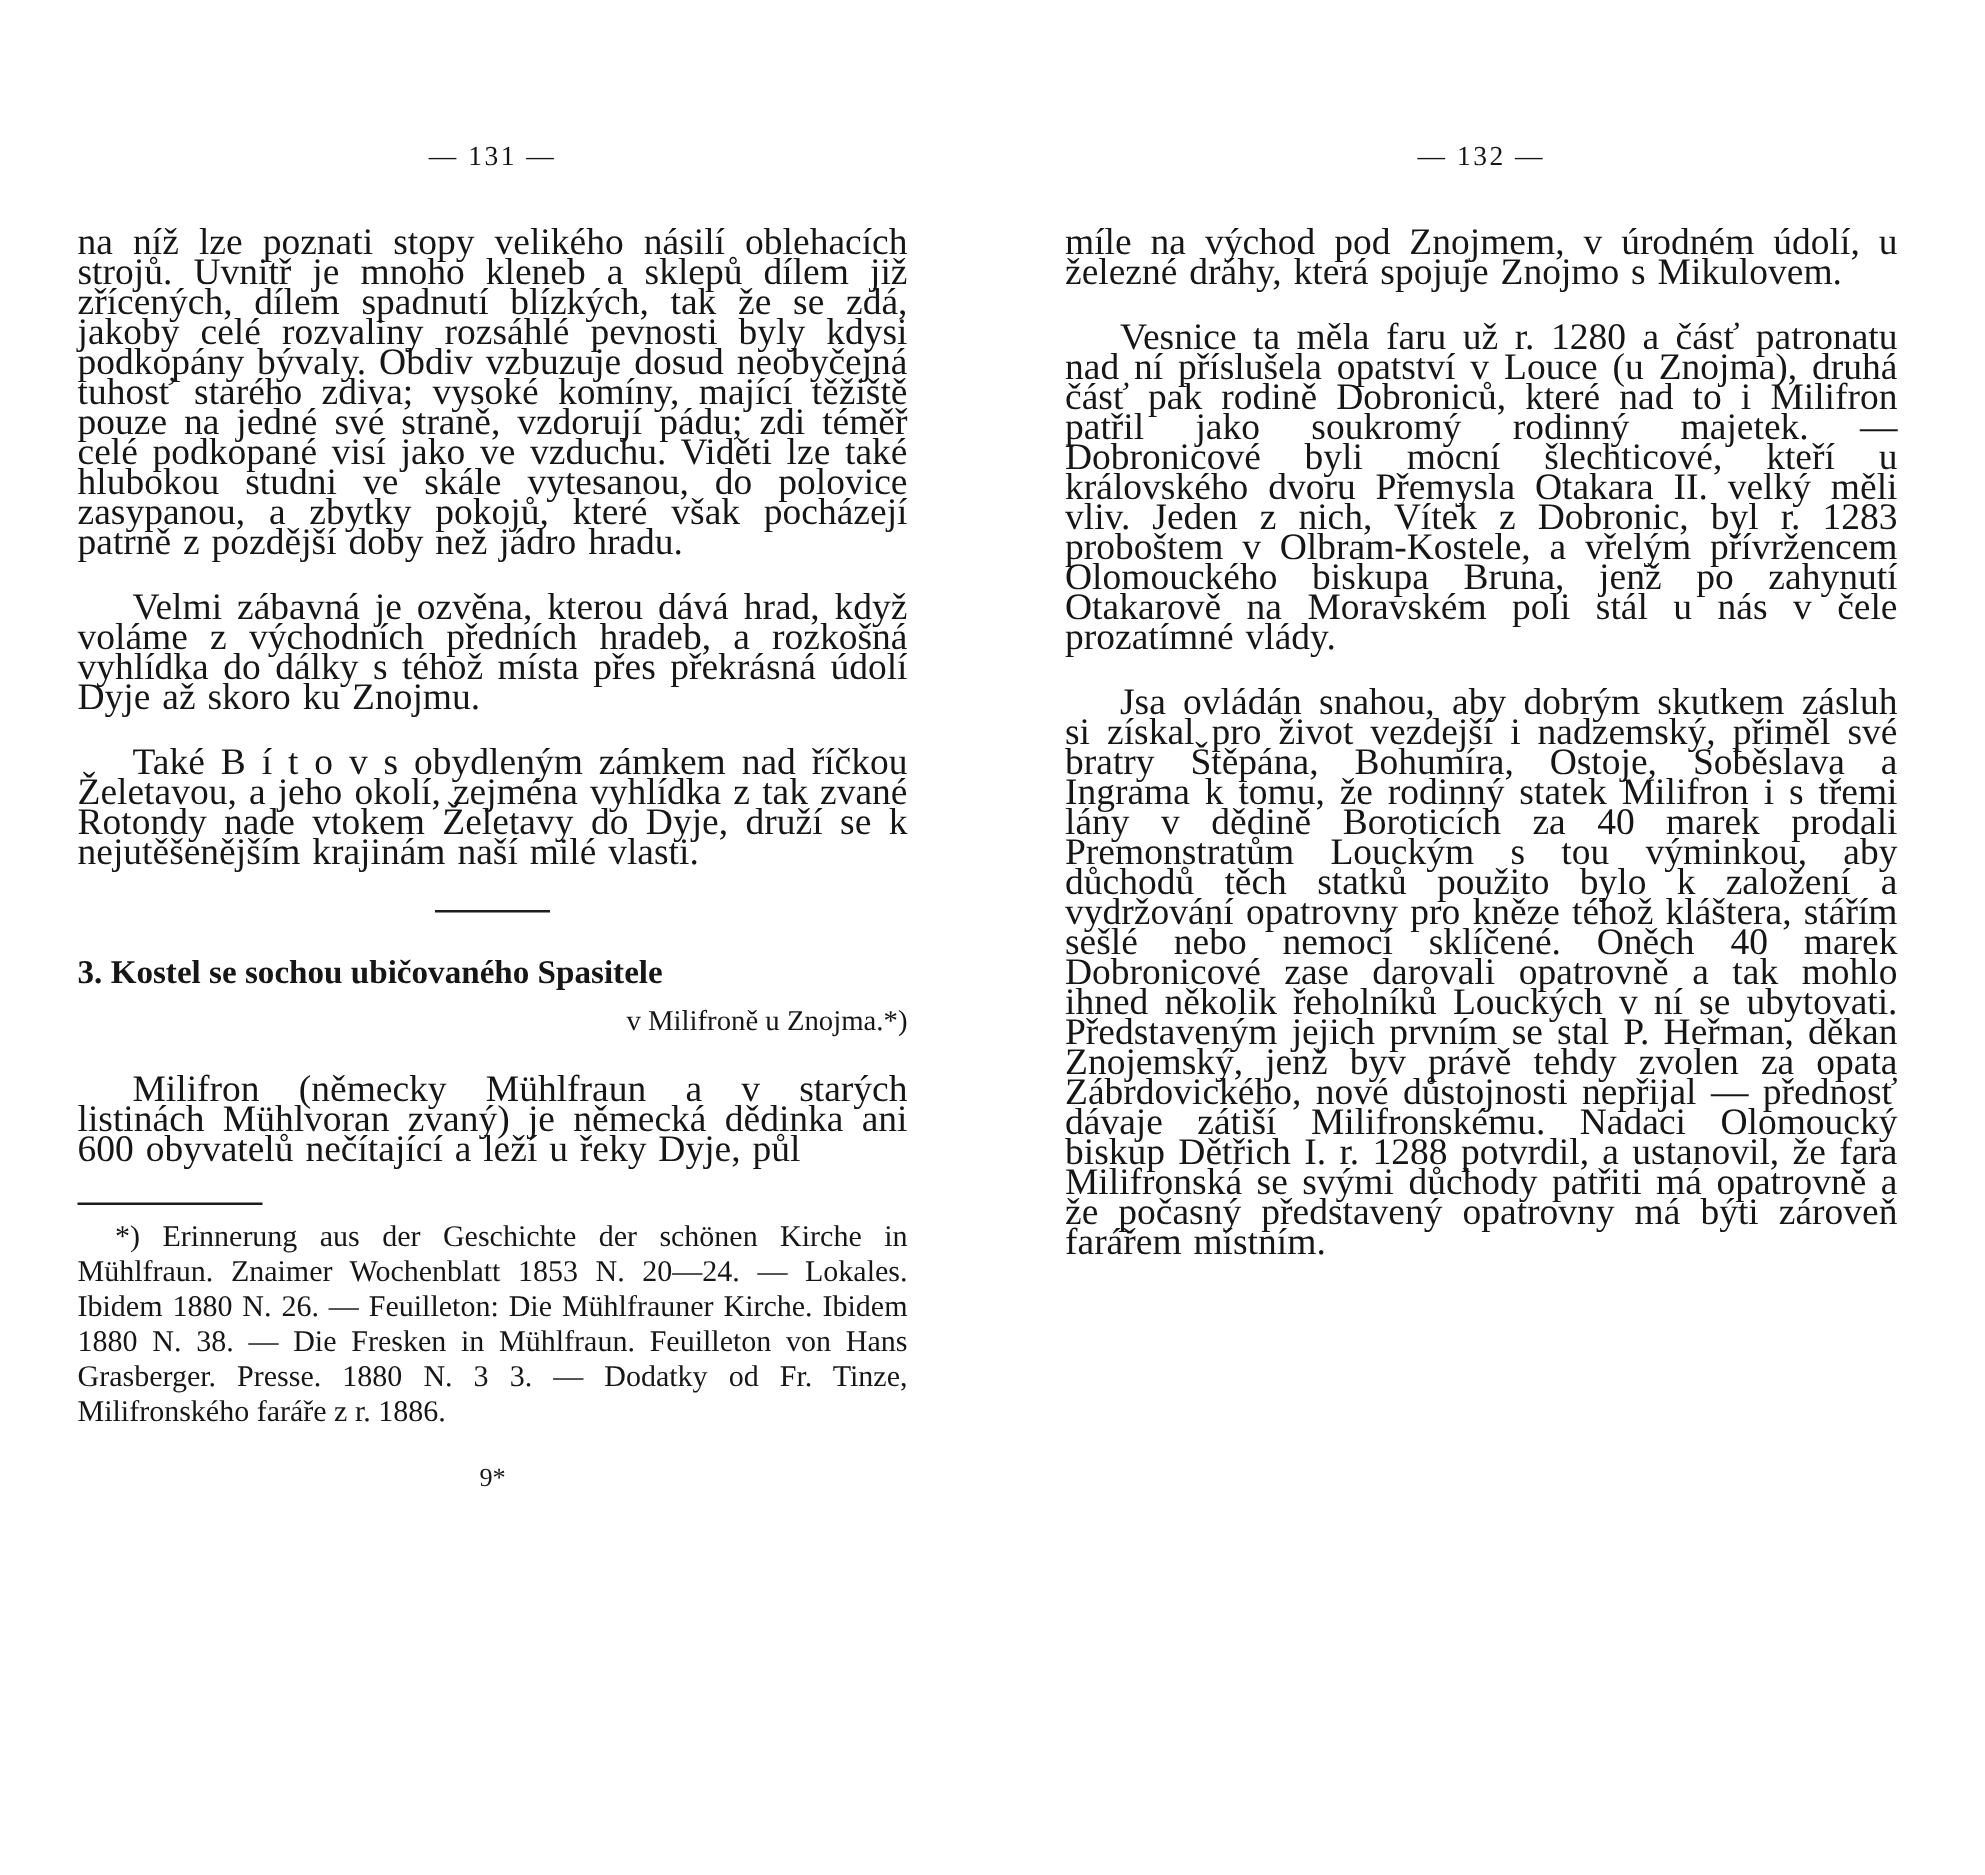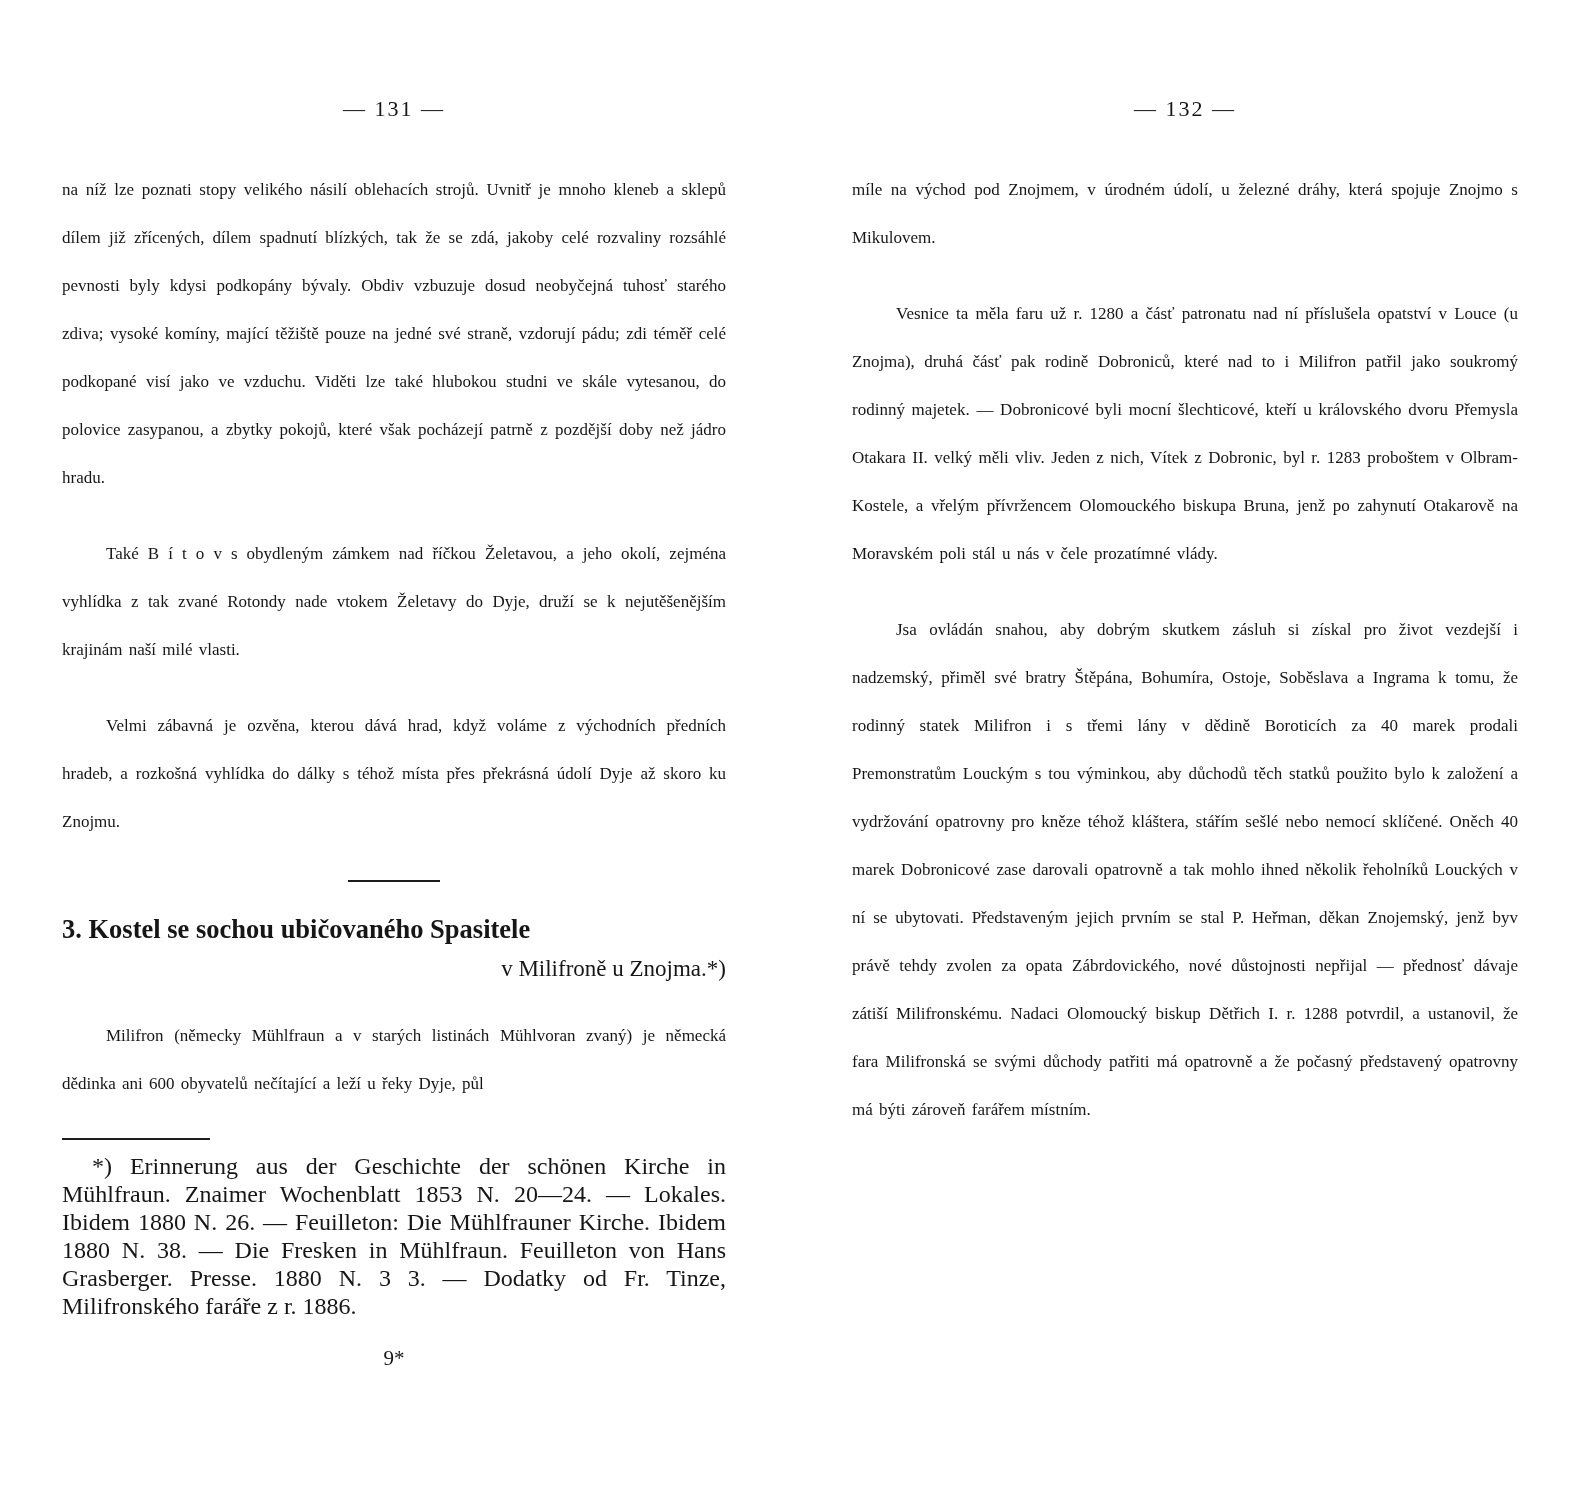--- a/index.html
+++ b/index.html
@@ -15,40 +15,40 @@
     overflow: hidden;
   }
   .spread {
     position: relative;
     width: 1588px;
     height: 1500px;
     background: #ffffff;
   }
   .page {
     position: absolute;
-    top: 0;
+    top: 16px;
   }
   .page-left {
     left: 62px;
     width: 664px;
   }
   .page-right {
     left: 852px;
     width: 666px;
   }
   .page-number {
     text-align: center;
     font-size: 22px;
     letter-spacing: 2px;
     margin-top: 96px;
     margin-bottom: 44px;
   }
   p.body-par {
-    font-size: 17px;
-    line-height: 48px;
+    font-size: 30px;
+    line-height: 24px;
     text-align: justify;
     margin: 0;
     word-spacing: 2px;
   }
   p.indent {
     text-indent: 44px;
     margin-top: 28px;
   }
   .section-divider {
     border: none;
@@ -91,23 +91,23 @@
 </head>
 <body>
 
 <div class="spread">
 
   <div class="page page-left">
     <div class="page-number">— 131 —</div>
 
     <p class="body-par">na níž lze poznati stopy velikého násilí oblehacích strojů. Uvnitř je mnoho kleneb a sklepů dílem již zřícených, dílem spadnutí blízkých, tak že se zdá, jakoby celé rozvaliny rozsáhlé pevnosti byly kdysi podkopány bývaly. Obdiv vzbuzuje dosud neobyčejná tuhosť starého zdiva; vysoké komíny, mající těžiště pouze na jedné své straně, vzdorují pádu; zdi téměř celé podkopané visí jako ve vzduchu. Viděti lze také hlubokou studni ve skále vytesanou, do polovice zasypanou, a zbytky pokojů, které však pocházejí patrně z pozdější doby než jádro hradu.</p>
 
+    <p class="body-par indent">Velmi zábavná je ozvěna, kterou dává hrad, když voláme z východních předních hradeb, a rozkošná vyhlídka do dálky s téhož místa přes překrásná údolí Dyje až skoro ku Znojmu.</p>
+
     <p class="body-par indent">Také B í t o v s obydleným zámkem nad říčkou Želetavou, a jeho okolí, zejména vyhlídka z tak zvané Rotondy nade vtokem Želetavy do Dyje, druží se k nejutěšenějším krajinám naší milé vlasti.</p>
-
-    <p class="body-par indent">Velmi zábavná je ozvěna, kterou dává hrad, když voláme z východních předních hradeb, a rozkošná vyhlídka do dálky s téhož místa přes překrásná údolí Dyje až skoro ku Znojmu.</p>
 
     <hr class="section-divider">
 
     <h2 class="section-heading">3. Kostel se sochou ubičovaného Spasitele</h2>
 
     <div class="section-subheading">v Milifroně u Znojma.*)</div>
 
     <p class="body-par indent">Milifron (německy Mühlfraun a v starých listinách Mühlvoran zvaný) je německá dědinka ani 600 obyvatelů nečítající a leží u řeky Dyje, půl</p>
 
     <hr class="footnote-rule">

